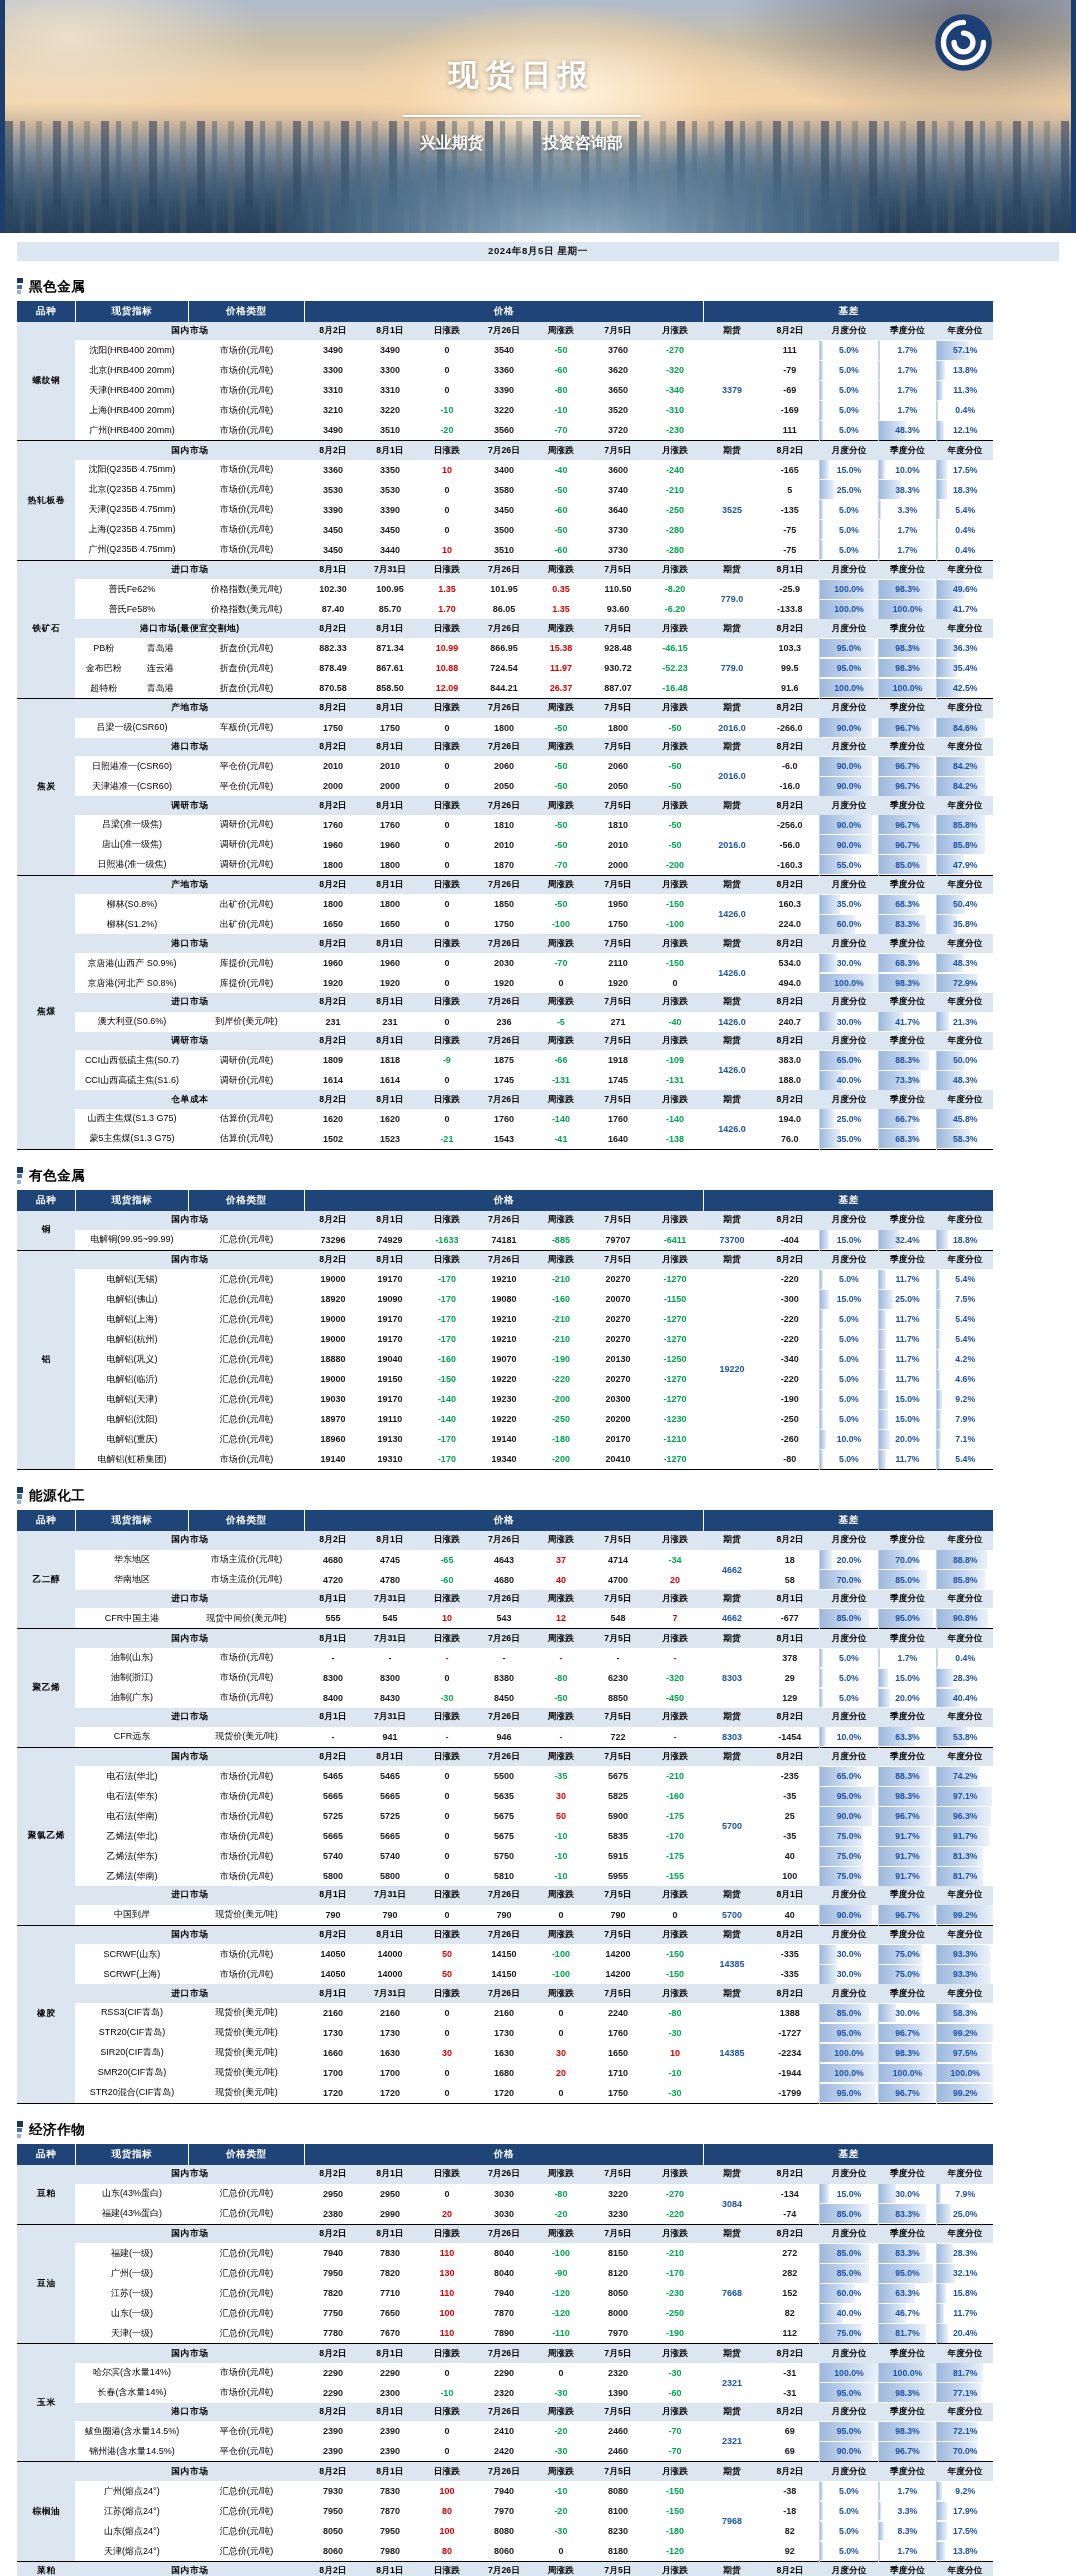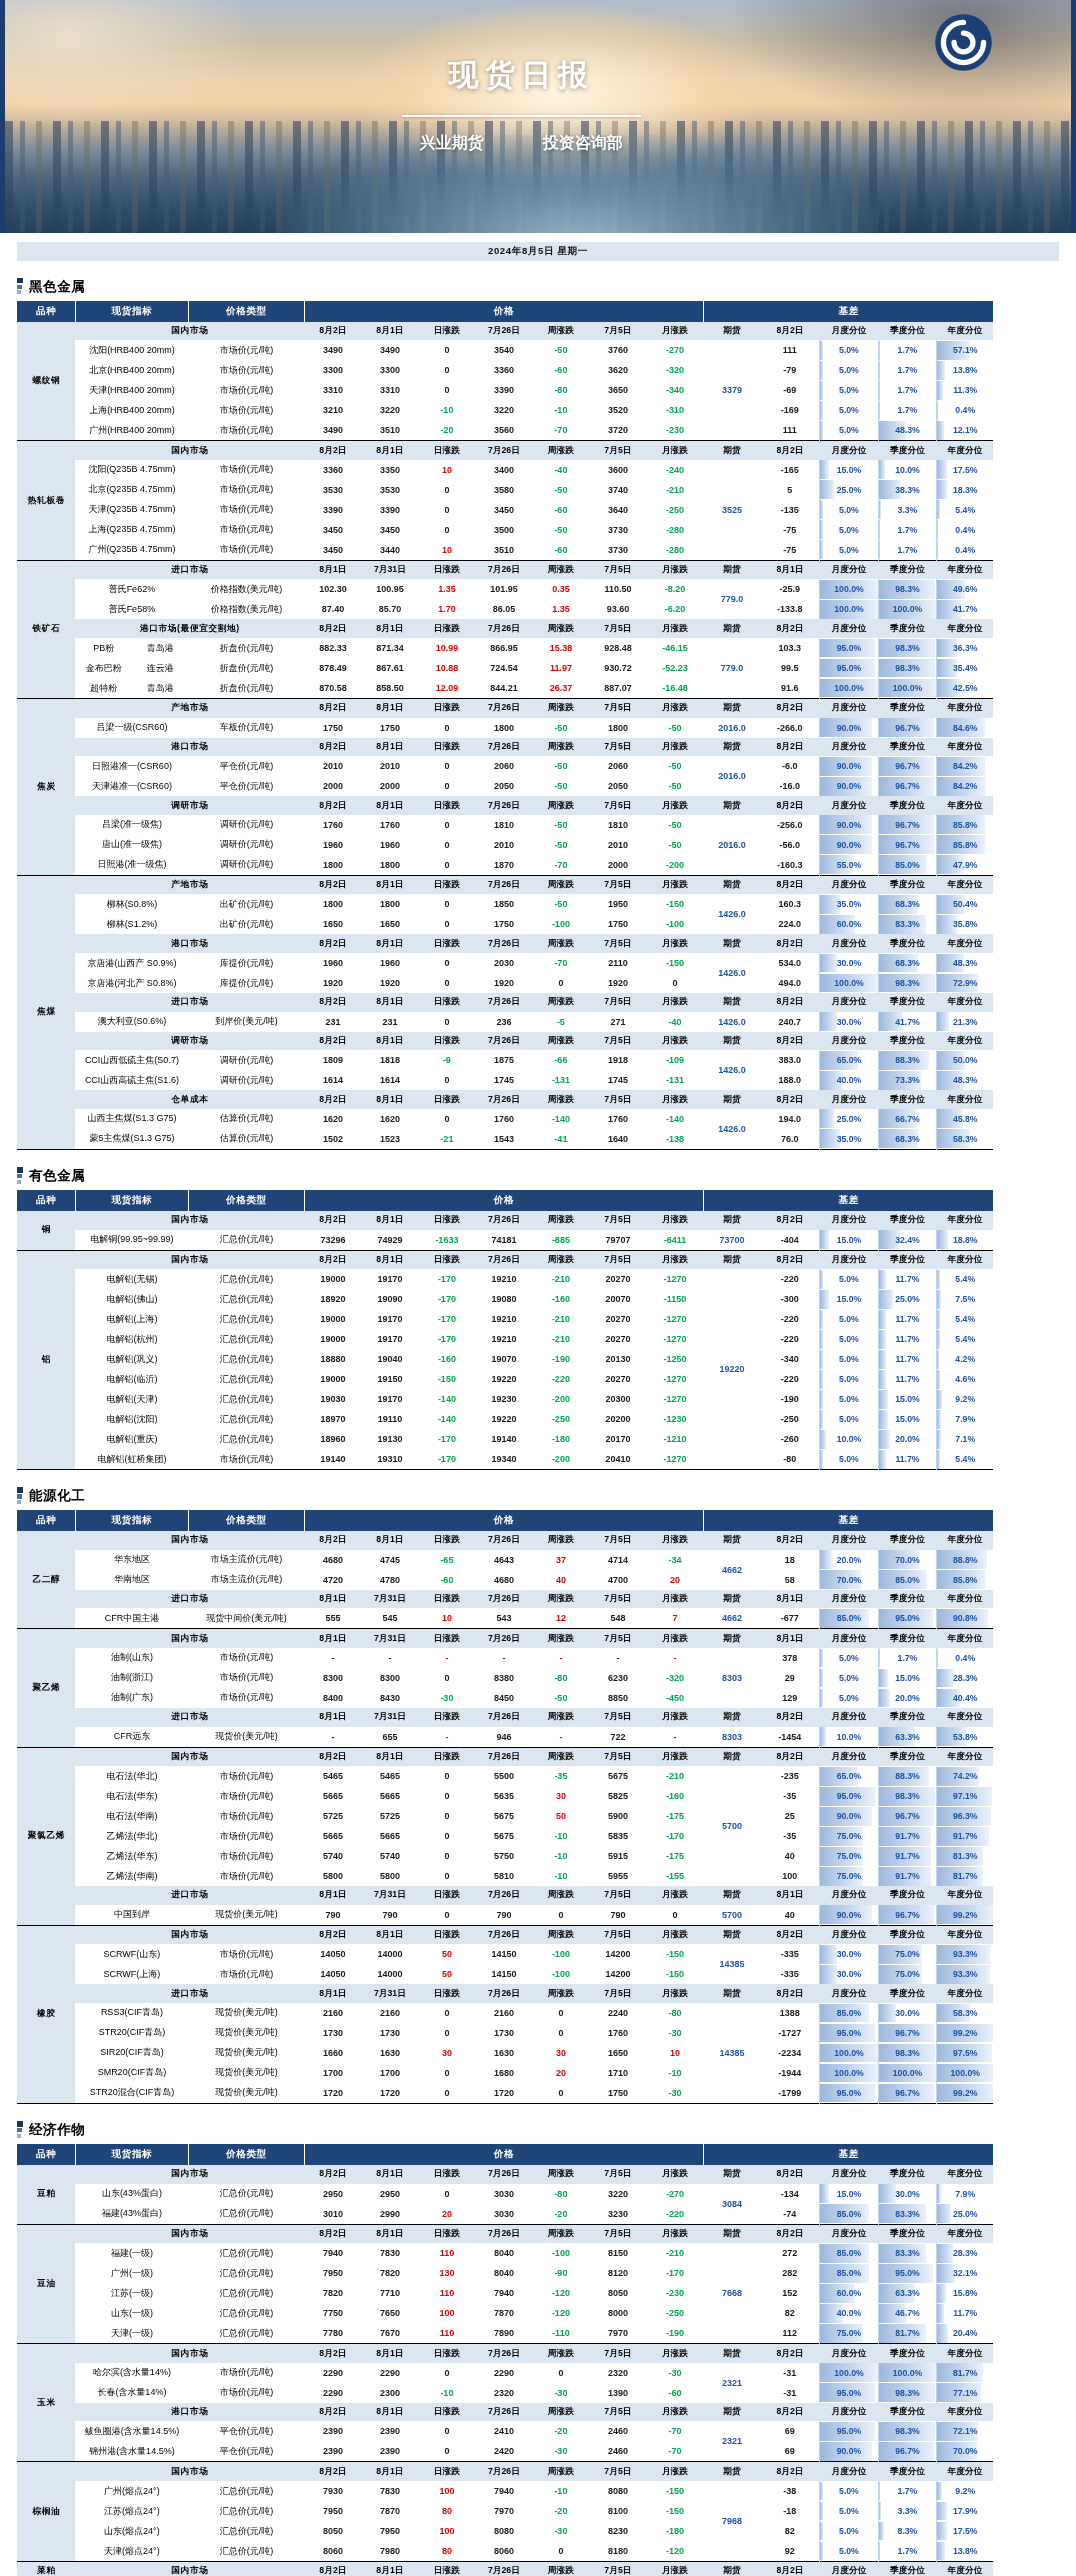--- a/index.html
+++ b/index.html
@@ -1213,21 +1213,21 @@
               <td>期货</td>
               <td>8月2日</td>
               <td>月度分位</td>
               <td>季度分位</td>
               <td>年度分位</td>
             </tr>
             <tr class="data">
               <td class="ind">CFR远东</td>
               <td class="typ">现货价(美元/吨)</td>
               <td class="num">-</td>
-              <td class="num">655</td>
+              <td class="num">941</td>
               <td class="num up">-</td>
               <td class="num">946</td>
               <td class="num up">-</td>
               <td class="num">722</td>
               <td class="num up">-</td>
               <td class="fut" rowspan="1">8303</td>
               <td class="basis">-1454</td>
               <td class="pct"><div class="bar" style="width: 10%;"></div><span>10.0%</span></td>
               <td class="pct"><div class="bar" style="width: 63.3%;"></div><span>63.3%</span></td>
               <td class="pct"><div class="bar" style="width: 53.8%;"></div><span>53.8%</span></td>
@@ -1574,21 +1574,21 @@
               <td class="num down">-270</td>
               <td class="fut" rowspan="2">3084</td>
               <td class="basis">-134</td>
               <td class="pct"><div class="bar" style="width: 15%;"></div><span>15.0%</span></td>
               <td class="pct"><div class="bar" style="width: 30%;"></div><span>30.0%</span></td>
               <td class="pct"><div class="bar" style="width: 7.9%;"></div><span>7.9%</span></td>
             </tr>
             <tr class="data">
               <td class="ind">福建(43%蛋白)</td>
               <td class="typ">汇总价(元/吨)</td>
-              <td class="num">3010</td>
+              <td class="num">2380</td>
               <td class="num">2990</td>
               <td class="num up">20</td>
               <td class="num">3030</td>
               <td class="num down">-20</td>
               <td class="num">3230</td>
               <td class="num down">-220</td>
               <td class="basis">-74</td>
               <td class="pct"><div class="bar" style="width: 85%;"></div><span>85.0%</span></td>
               <td class="pct"><div class="bar" style="width: 83.3%;"></div><span>83.3%</span></td>
               <td class="pct"><div class="bar" style="width: 25%;"></div><span>25.0%</span></td>

